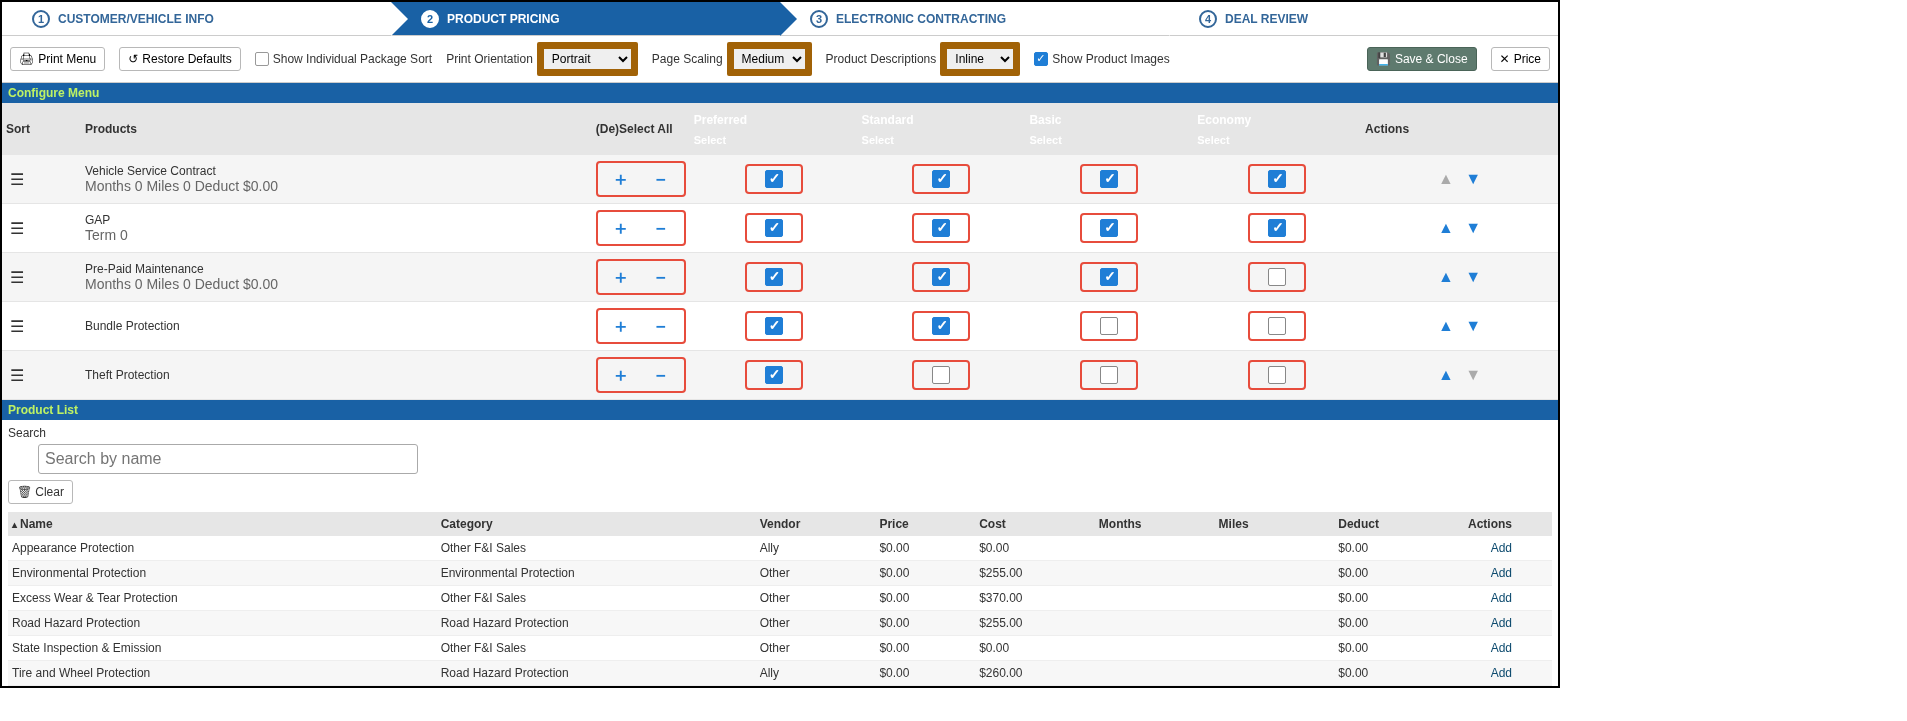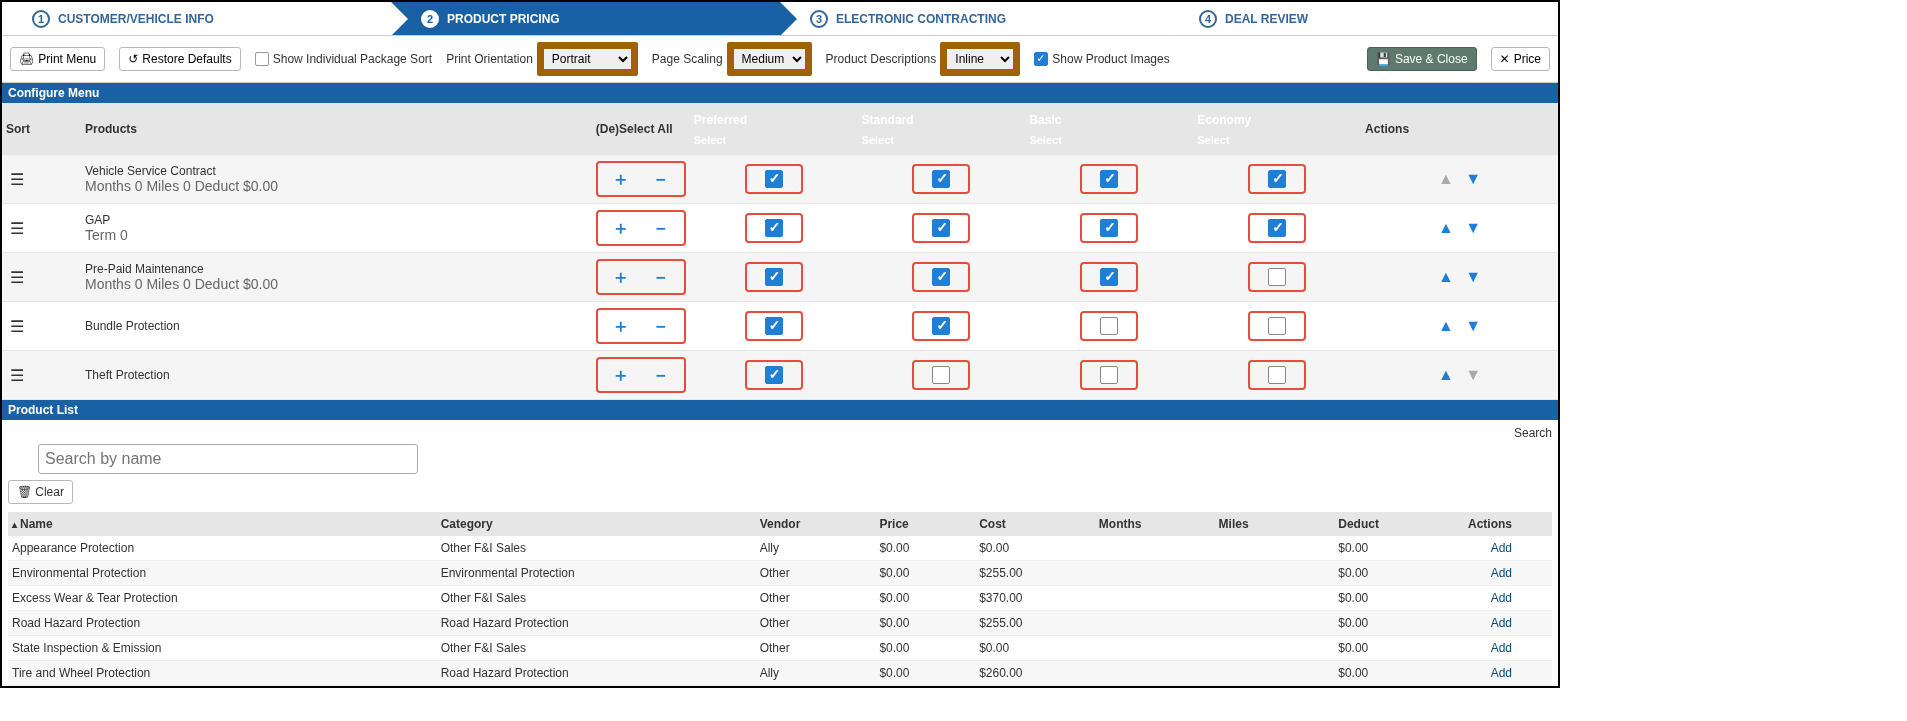--- a/index.html
+++ b/index.html
@@ -127,21 +127,21 @@
   }
   .chk.checked { background:#1f7ed6; border-color:#1f7ed6; }
   .chk.checked::after {
     content:"✓"; color:#fff; font-size:11px;
     position:absolute; left:1px; top:-1px;
   }
 
   
   .section-header {
     background: #1961a5;
-    color: #ffffff;
+    color: #bef264;
     font-weight: bold;
     font-size: 12px;
     padding: 3px 6px;
   }
 
   
   .config-table { width:100%; border-collapse:collapse; }
   .config-table thead th {
     background: #e6e6e6;
     font-size: 12px;
@@ -533,21 +533,21 @@
             </span>
           </div>
         </td>
         <td class="actions-col"><span class="arrow-up">▲</span> <span class="arrow-down arrow-dim">▼</span></td>
       </tr>
     </tbody>
 </table>
 
 <div class="section-header">Product List</div>
 <div class="prodlist-wrap">
-  <div style="margin-bottom:4px;text-align:right;">Search</div>
+  <div style="margin-bottom:4px;">Search</div>
   <input class="search-input" placeholder="Search by name" style="">
   <div>
     <div class="clear-btn">
       <span>🗑</span>
       <span>Clear</span>
     </div>
   </div>
 
   <table class="list-table">
     <thead>

